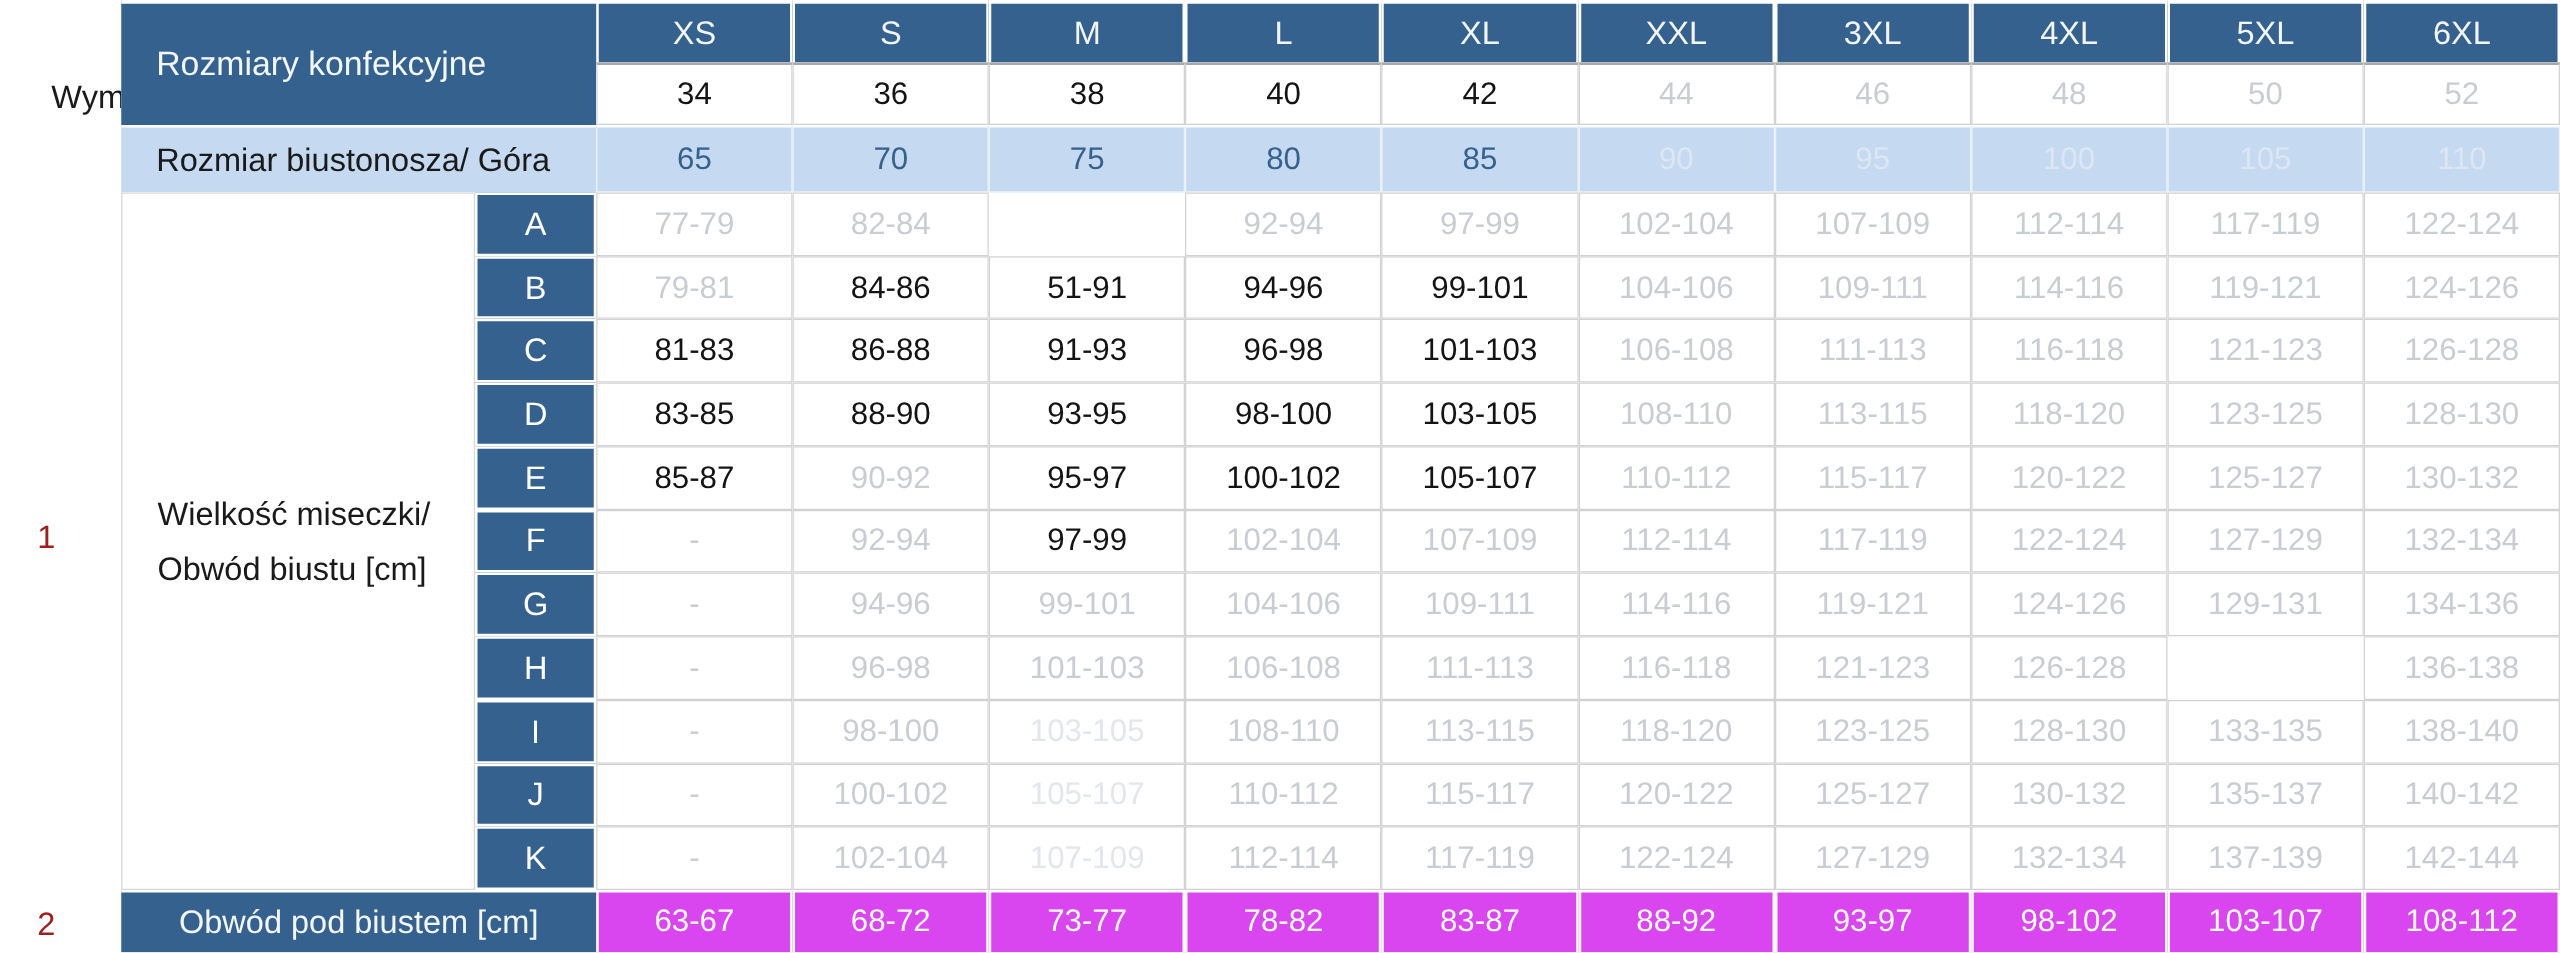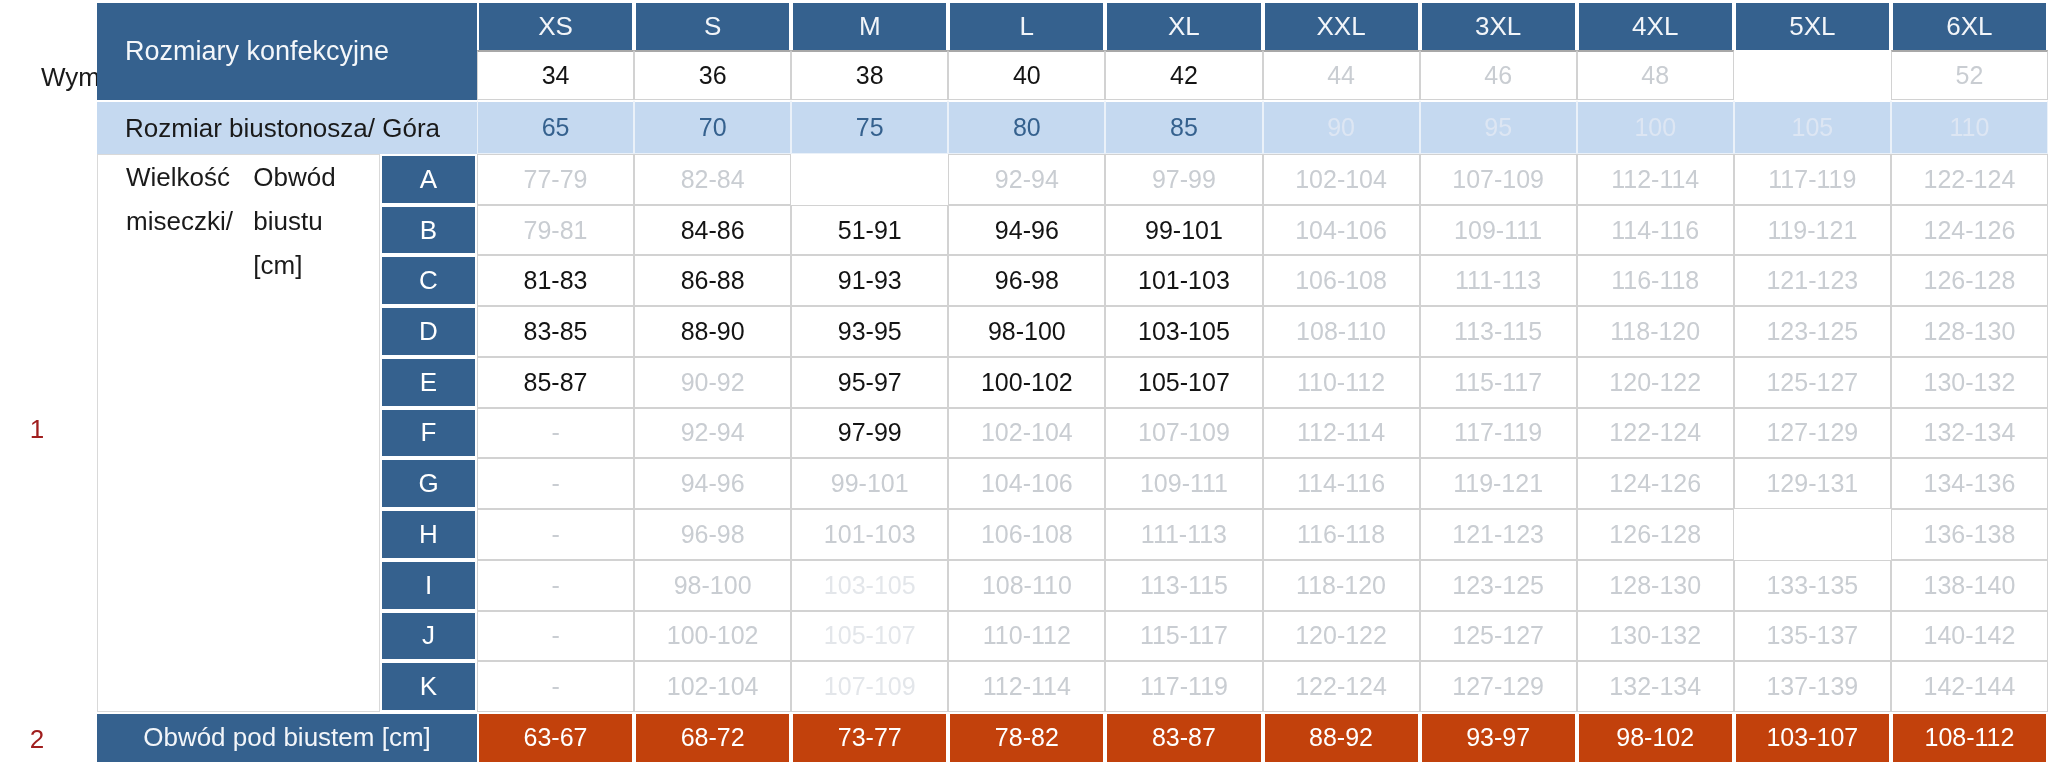--- a/index.html
+++ b/index.html
@@ -37,36 +37,36 @@
   .band-label{
     grid-area:3/1/4/3;background:#c5d9f0;color:#1a1a1a;font-size:26px;
     justify-content:flex-start !important;padding-left:28px;border-top:2px solid #ffffff;
   }
   .band-cell{background:#c5d9f0;font-size:25px;border:1px solid rgba(255,255,255,0.65);border-top:2px solid #ffffff;}
   .band-active{color:#35618e;}
   .band-faint{color:#dde6f3;}
 
   .cup-label{
     grid-area:4/1/15/2;background:#ffffff;border:1px solid #d9d9d9;
-    flex-direction:row;align-items:flex-start !important;justify-content:center;
+    flex-direction:column;align-items:flex-start !important;justify-content:center;
     padding-left:28px;color:#1a1a1a;font-size:26px;line-height:44px;
   }
   .letter-cell{background:#35618e;color:#ffffff;font-size:26px;border:2px solid #ffffff;}
   .data-cell{background:#ffffff;font-size:25px;border:1px solid #d2d2d2;}
 
   .st-active{color:#141414;}
   .st-inactive{color:#c9cdd2;}
   .st-faint{color:#e3e6ea;}
 
   .bottom-label{
     grid-area:15/1/16/3;background:#35618e;color:#f2f5f9;font-size:26px;
     border-top:2px solid #ffffff;
   }
   .bottom-cell{
-    background:#c2410c;color:#ffffff;font-size:25px;
+    background:#d946ef;color:#ffffff;font-size:25px;
     border-left:2px solid #ffffff;border-right:2px solid #ffffff;border-top:2px solid #ffffff;
   }
 </style>
 </head>
 <body>
 
 <div id="stage">
   <div id="wymiar" class="gutter-label">Wymiar</div>
   <div id="marker1" class="row-marker">1</div>
   <div id="marker2" class="row-marker">2</div>
@@ -90,20 +90,21 @@
       <div class="hdr-cell" style="grid-area: 1 / 11;">5XL</div>
       <div class="hdr-cell" style="grid-area: 1 / 12;">6XL</div>
       <div class="conf-cell st-active" style="grid-area: 2 / 3;">34</div>
       <div class="conf-cell st-active" style="grid-area: 2 / 4;">36</div>
       <div class="conf-cell st-active" style="grid-area: 2 / 5;">38</div>
       <div class="conf-cell st-active" style="grid-area: 2 / 6;">40</div>
       <div class="conf-cell st-active" style="grid-area: 2 / 7;">42</div>
       <div class="conf-cell st-inactive" style="grid-area: 2 / 8;">44</div>
       <div class="conf-cell st-inactive" style="grid-area: 2 / 9;">46</div>
       <div class="conf-cell st-inactive" style="grid-area: 2 / 10;">48</div>
+      <div class="conf-cell st-inactive" style="grid-area: 2 / 11;">50</div>
       <div class="conf-cell st-inactive" style="grid-area: 2 / 12;">52</div>
       <div class="band-cell band-active" style="grid-area: 3 / 3;">65</div>
       <div class="band-cell band-active" style="grid-area: 3 / 4;">70</div>
       <div class="band-cell band-active" style="grid-area: 3 / 5;">75</div>
       <div class="band-cell band-active" style="grid-area: 3 / 6;">80</div>
       <div class="band-cell band-active" style="grid-area: 3 / 7;">85</div>
       <div class="band-cell band-faint" style="grid-area: 3 / 8;">90</div>
       <div class="band-cell band-faint" style="grid-area: 3 / 9;">95</div>
       <div class="band-cell band-faint" style="grid-area: 3 / 10;">100</div>
       <div class="band-cell band-faint" style="grid-area: 3 / 11;">105</div>

